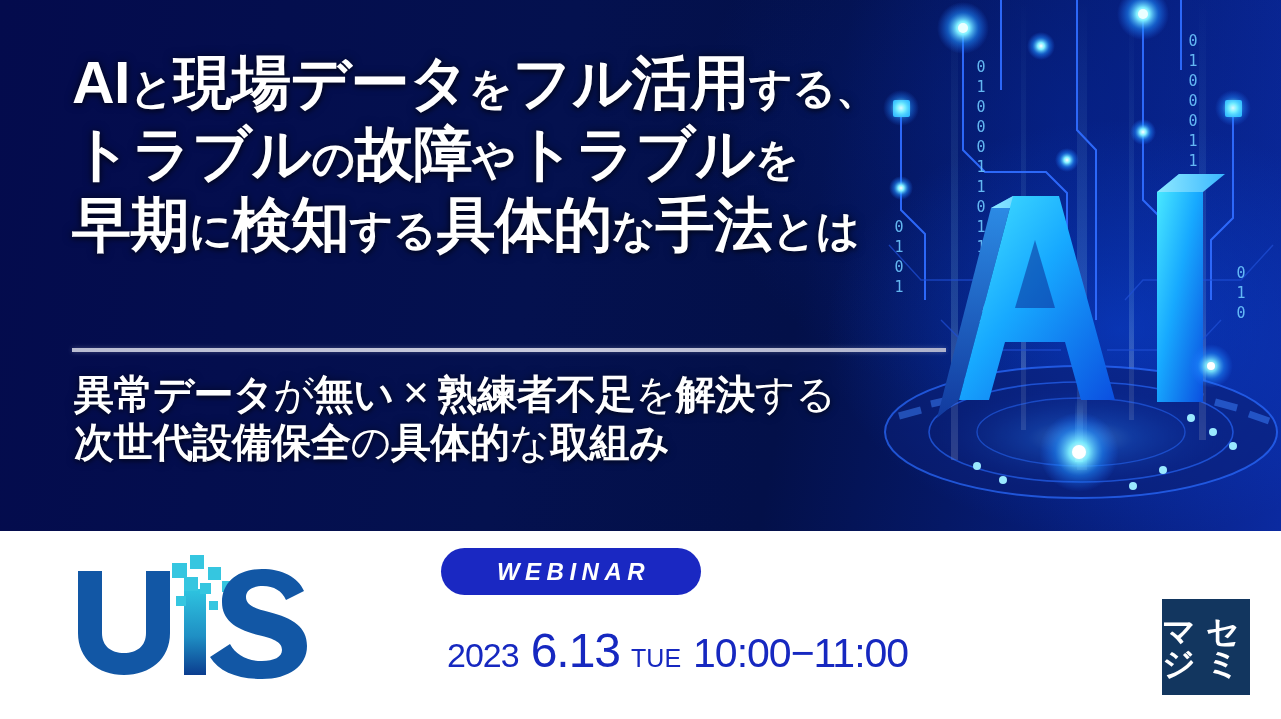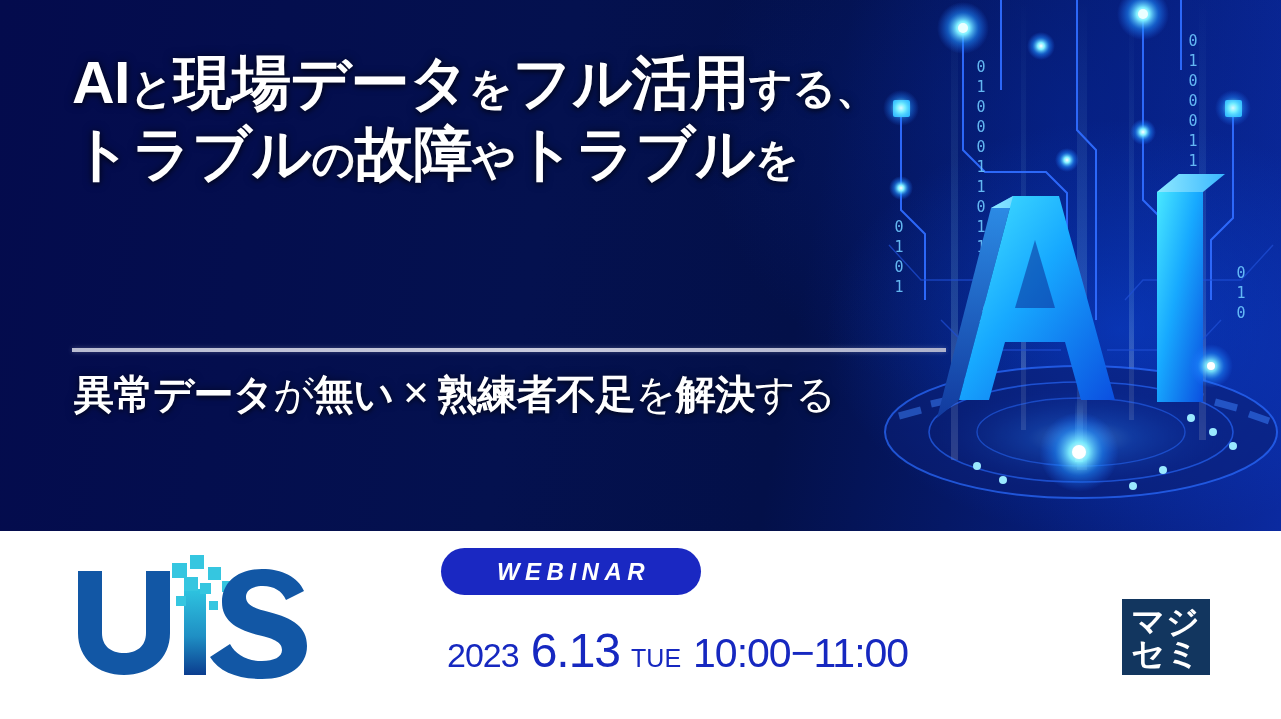--- a/index.html
+++ b/index.html
@@ -75,23 +75,23 @@
     display:flex; align-items:baseline; color:#1628c0;
     font-weight:normal; white-space:nowrap;
   }
   #date-row .year   { font-size:34px; letter-spacing:-1px; }
   #date-row .md     { font-size:48px; letter-spacing:-1px; margin-left:12px; }
   #date-row .dow    { font-size:25px; letter-spacing:0px; margin-left:11px; }
   #date-row .time   { font-size:41px; letter-spacing:-1px; margin-left:12px; }
 
   
   #majisemi {
-    position:absolute; left:1122px; top:599px;
-    width:88px; height:76px; background:#12365f;
-    display:flex; flex-direction:column; align-items:center; justify-content:center;
+    position:absolute; left:1162px; top:599px;
+    width:88px; height:96px; background:#12365f;
+    display:flex; align-items:center; justify-content:center;
     padding-top:2px;
   }
   #majisemi .ms-row {
     color:#fff; font-size:33px; font-weight:bold; line-height:.98;
     letter-spacing:1px; display:block;
   }
 </style>
 </head>
 <body>
 
@@ -267,27 +267,33 @@
       </svg>
     </div>
 
     <div id="title-block">
       <div class="tline" id="t1">
         <span class="big">AI</span><span class="small">と</span><span class="big">現場データ</span><span class="small">を</span><span class="big">フル活用</span><span class="small">する、</span>
       </div>
       <div class="tline" id="t2">
         <span class="big">トラブル</span><span class="small">の</span><span class="big">故障</span><span class="small">や</span><span class="big">トラブル</span><span class="small">を</span>
       </div>
+      <div class="tline" id="t3">
+        <span class="big">早期</span><span class="small">に</span><span class="big">検知</span><span class="small">する</span><span class="big">具体的</span><span class="small">な</span><span class="big">手法</span><span class="small">とは</span>
+      </div>
     </div>
 
     <div id="divider"></div>
 
     <div id="sub-block">
       <div class="sline" id="s1">
         <span>異常データ</span><span class="lt">が</span><span>無い</span><span class="xmark">✕</span><span>熟練者不足</span><span class="lt">を</span><span>解決</span><span class="lt">する</span>
+      </div>
+      <div class="sline" id="s2">
+        <span>次世代設備保全</span><span class="lt">の</span><span>具体的</span><span class="lt">な</span><span>取組み</span>
       </div>
     </div>
   </div>
 
   <div id="footer">
 
     <div id="uis-logo">
       <svg width="250" height="130" viewBox="0 0 250 130" aria-hidden="true">
         <defs>
           <linearGradient id="iGrad" x1="0" y1="0" x2="0" y2="1">

